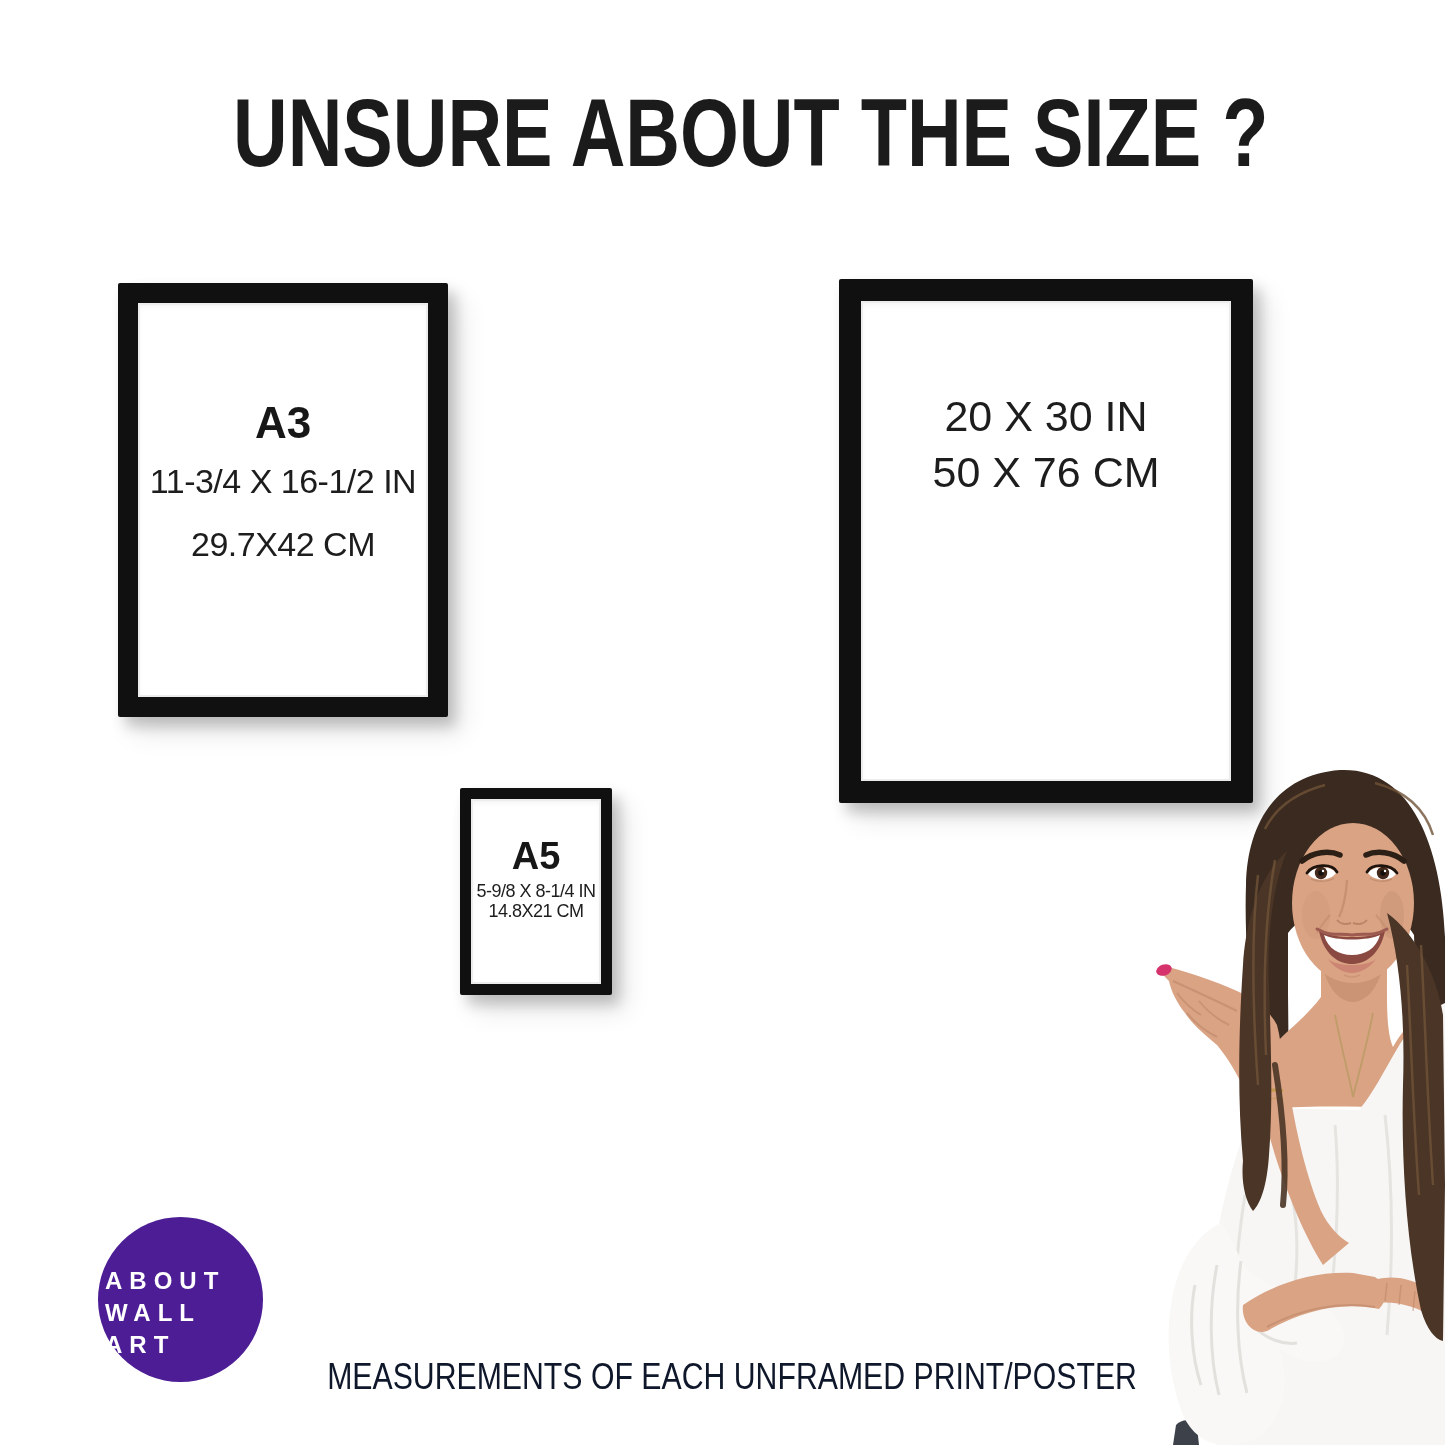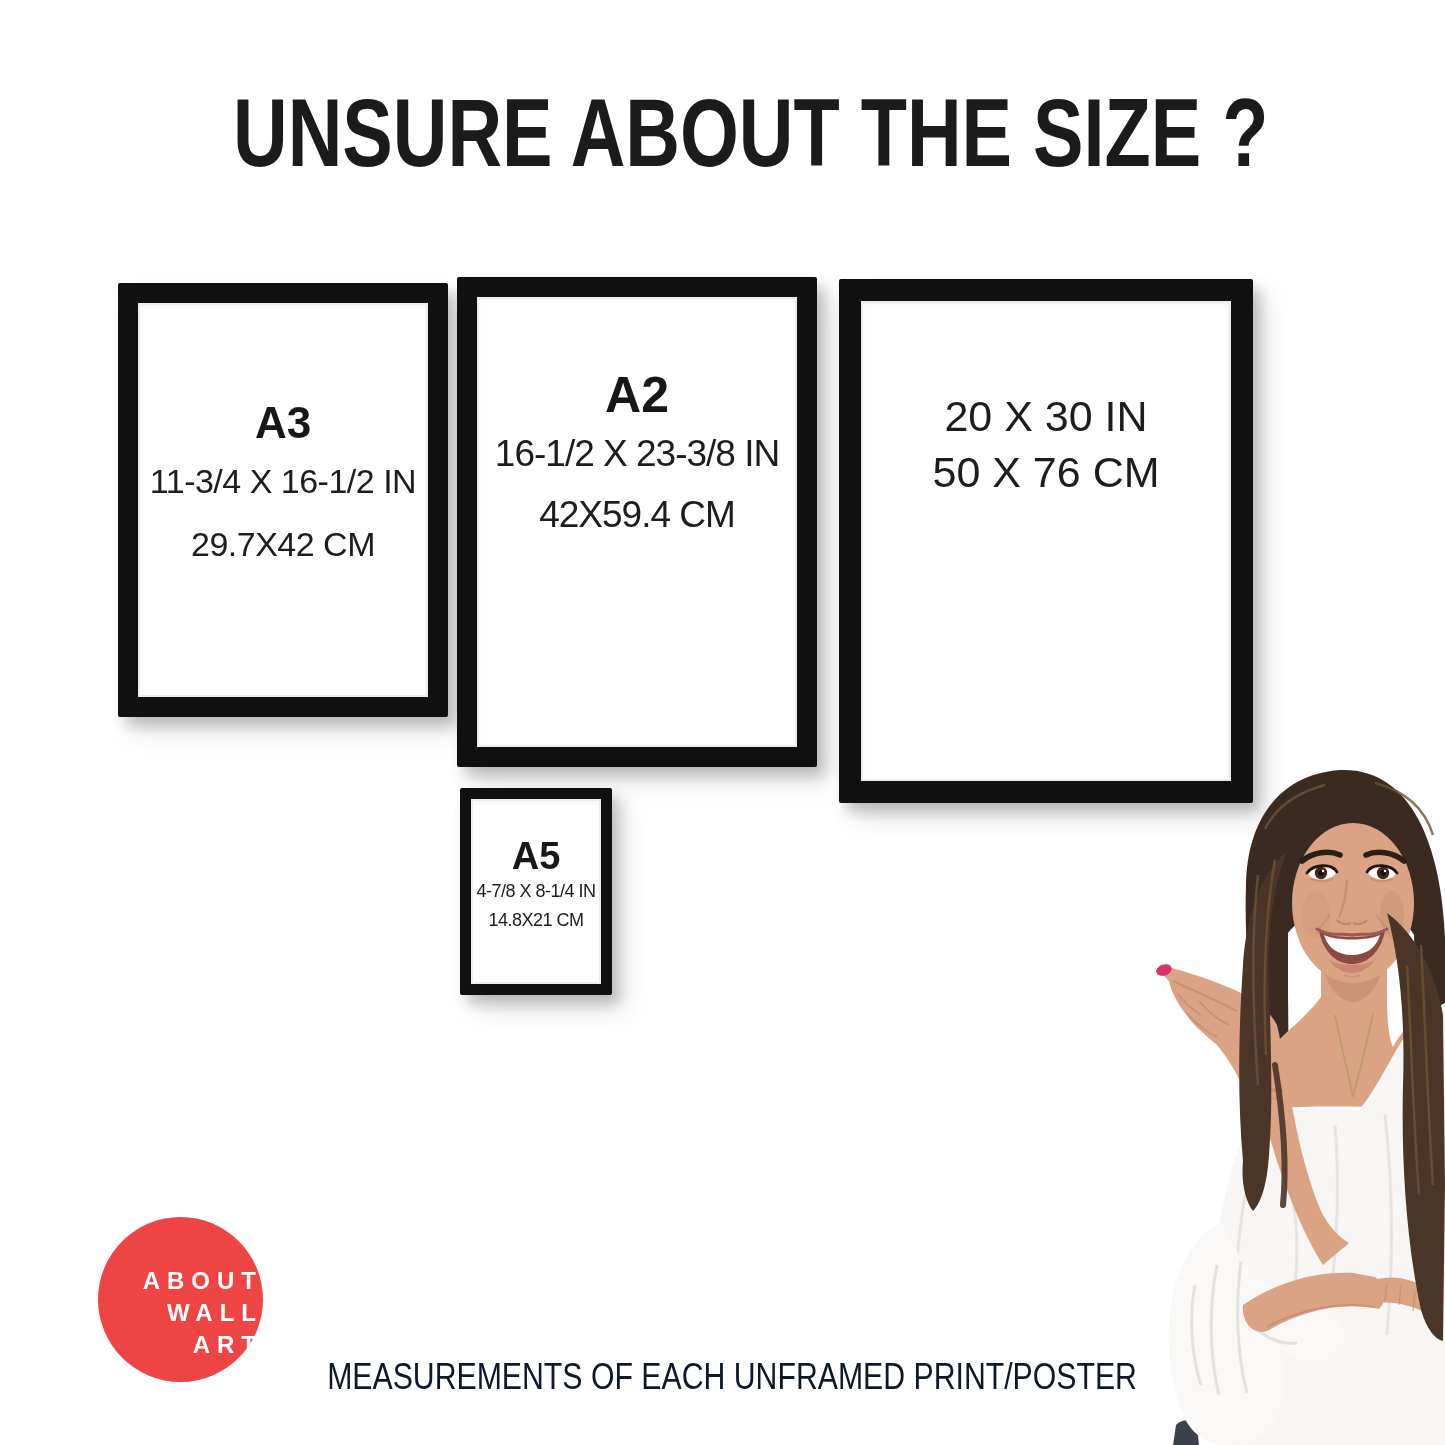--- a/index.html
+++ b/index.html
@@ -49,26 +49,26 @@
   .stack-a4{top:71px;}
   .stack-a4 .lbl{font-size:40px;line-height:1.05;margin-bottom:7px;}
   .stack-a4 .dim{font-size:24px;line-height:1.1;letter-spacing:-0.5px;}
   .stack-a4 .dim + .dim{margin-top:17px;}
 
   .f-a5{left:460px;top:788px;width:152px;height:207px;}
   .f-a5 .paper{inset:11px;}
   .stack-a5{top:38px;}
   .stack-a5 .lbl{font-size:38px;line-height:1.05;margin-bottom:5px;}
   .stack-a5 .dim{font-size:18px;line-height:1.1;letter-spacing:-0.5px;}
-  .stack-a5 .dim + .dim{margin-top:9px;}
+  .stack-a5 .dim + .dim{margin-top:0;}
 
   
   .logo{
     position:absolute;left:98px;top:1217px;width:165px;height:165px;border-radius:50%;
-    background:#ef4444;display:flex;flex-direction:column;align-items:flex-end;
+    background:#4c1d95;display:flex;flex-direction:column;align-items:flex-start;
     padding-top:48px;box-sizing:border-box;
   }
   .logo-line{color:#ffffff;font-weight:700;font-size:24px;line-height:32px;
     letter-spacing:7px;padding-left:7px;}
   .logo-dot{width:16px;height:16px;border-radius:50%;background:#ffffff;margin-top:7px;}
 
   
   .caption{
     position:absolute;left:250px;top:1356px;width:830px;text-align:center;
     font-size:36px;font-weight:400;color:#0f172a;white-space:nowrap;
@@ -88,45 +88,36 @@
   <div class="frame f-a3">
     <div class="paper">
       <div class="stack stack-a3">
         <div class="lbl">A3</div>
         <div class="dim">11-3/4 X 16-1/2 IN</div>
         <div class="dim">29.7X42 CM</div>
       </div>
     </div>
   </div>
 
-  <div class="frame f-a2">
-    <div class="paper">
-      <div class="stack stack-a2">
-        <div class="lbl">A2</div>
-        <div class="dim">16-1/2 X 23-3/8 IN</div>
-        <div class="dim">42X59.4 CM</div>
-      </div>
-    </div>
-  </div>
 
   <div class="frame f-p2030">
     <div class="paper">
       <div class="stack stack-p2030">
         <div class="dim">20 X 30 IN</div>
         <div class="dim">50 X 76 CM</div>
       </div>
     </div>
   </div>
 
 
   <div class="frame f-a5">
     <div class="paper">
       <div class="stack stack-a5">
         <div class="lbl">A5</div>
-        <div class="dim">4-7/8 X 8-1/4 IN</div>
+        <div class="dim">5-9/8 X 8-1/4 IN</div>
         <div class="dim">14.8X21 CM</div>
       </div>
     </div>
   </div>
 
   <div class="logo">
     <div class="logo-line">ABOUT</div>
     <div class="logo-line">WALL</div>
     <div class="logo-line">ART</div>
     <div class="logo-dot"></div>

